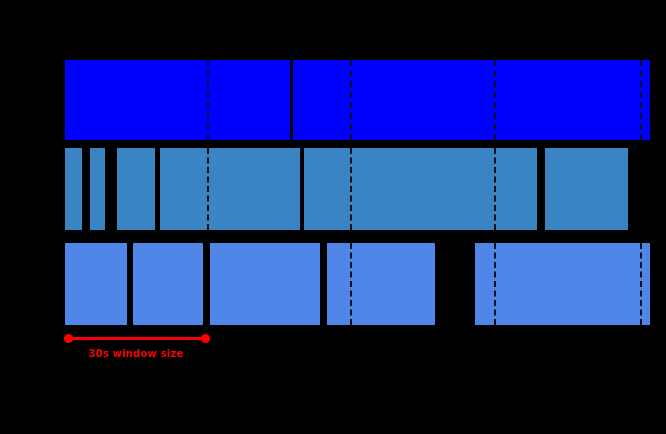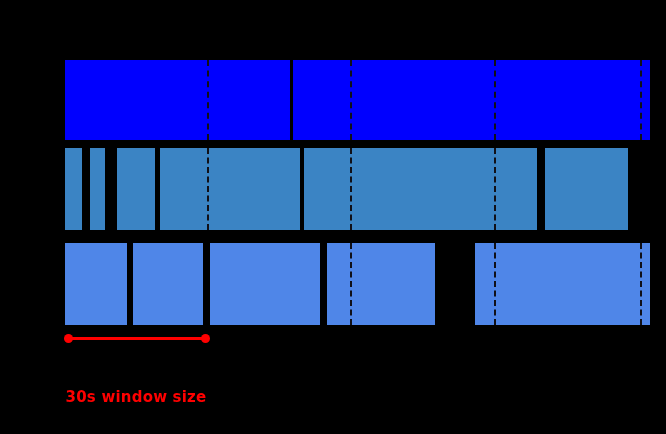--- a/index.html
+++ b/index.html
@@ -52,26 +52,25 @@
     position: absolute;
     width: 9px;
     height: 9px;
     border-radius: 50%;
     background: #FF0000;
     top: -3px;
   }
   .anno-label {
     position: absolute;
     color: #FF0000;
-    font-size: 15px;
+    font-size: 10px;
     font-weight: bold;
     font-family: "DejaVu Sans", "Liberation Sans", sans-serif;
     white-space: nowrap;
     letter-spacing: 0.2px;
-    margin-top: 40px;
   }
 </style>
 </head>
 <body>
 
 <div id="stage">
   <div class="plot-area">
 
     <div id="tracks">
         <div class="track" style="top: 60px; height: 80px;">

